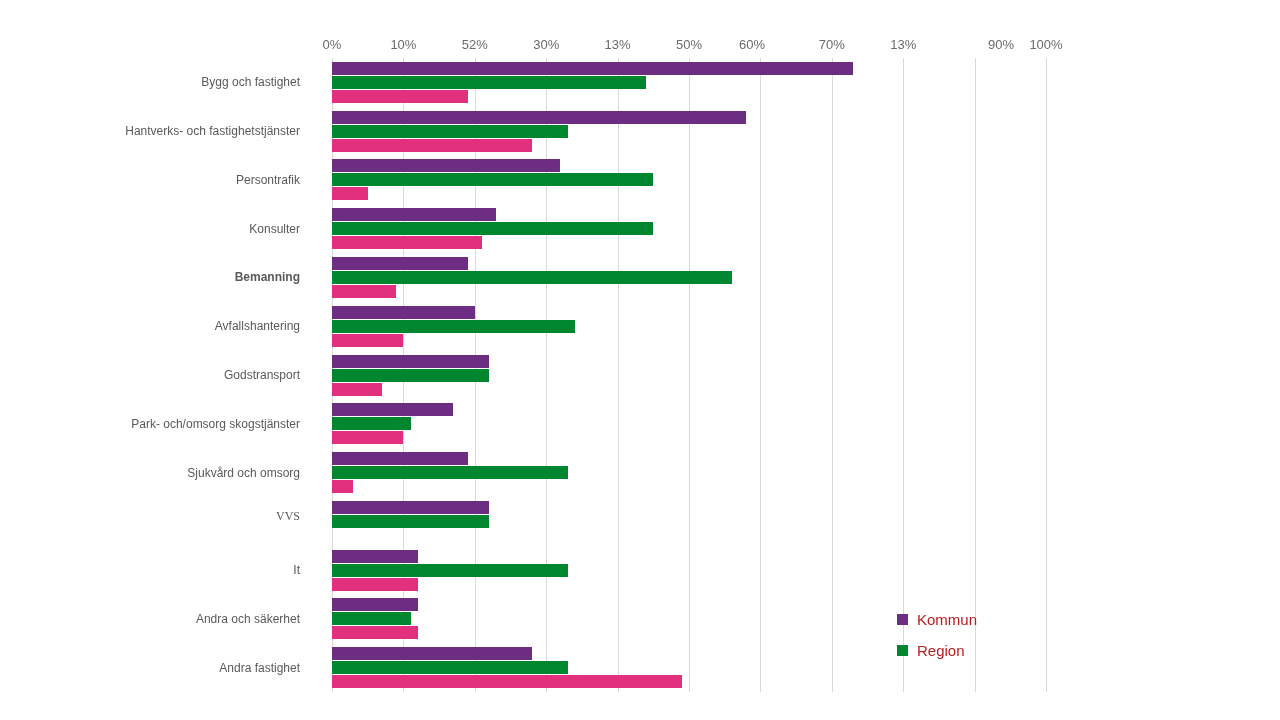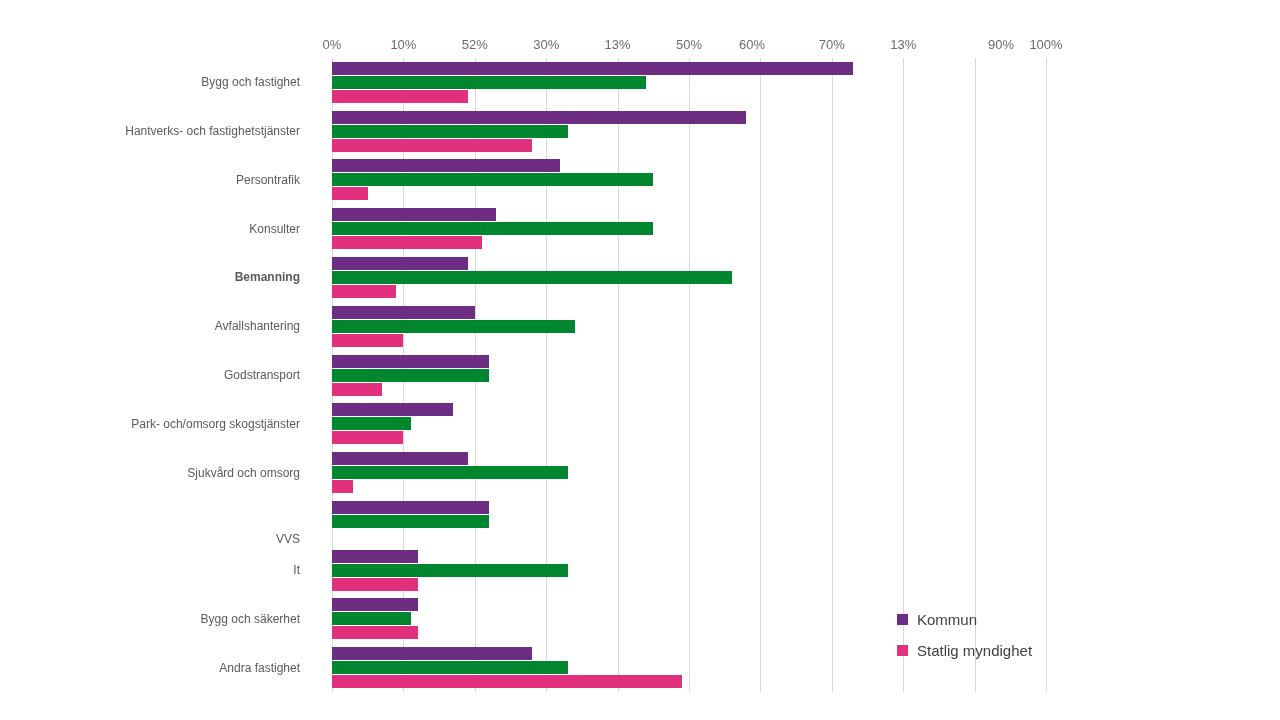--- a/index.html
+++ b/index.html
@@ -96,21 +96,21 @@
     position: absolute;
     left: 897px;
     top: 604px;
     width: 260px;
   }
   .legend-item {
     display: flex;
     align-items: center;
     height: 31px;
     font-size: 15px;
-    color: #404040;
+    color: #b91c1c;
   }
   .legend-swatch {
     width: 11px;
     height: 11px;
     margin-right: 9px;
     flex: 0 0 auto;
   }
   .legend-label { line-height: 1; white-space: nowrap; }
 </style>
 </head>
@@ -135,23 +135,23 @@
   <div class="cat-labels">
       <div class="cat-label" style="top: 24.3846px;">Bygg och fastighet</div>
       <div class="cat-label" style="top: 73.1538px;">Hantverks- och fastighetstjänster</div>
       <div class="cat-label" style="top: 121.923px;">Persontrafik</div>
       <div class="cat-label" style="top: 170.692px;">Konsulter</div>
       <div class="cat-label" style="top: 219.462px; font-weight: bold;">Bemanning</div>
       <div class="cat-label" style="top: 268px;">Avfallshantering</div>
       <div class="cat-label" style="top: 317px;">Godstransport</div>
       <div class="cat-label" style="top: 365.769px;">Park- och/omsorg skogstjänster</div>
       <div class="cat-label" style="top: 414.538px;">Sjukvård och omsorg</div>
-      <div class="cat-label" style="top: 481px;">VVS</div>
+      <div class="cat-label" style="top: 458px; font-family: Liberation Serif, serif;">VVS</div>
       <div class="cat-label" style="top: 512.077px;">It</div>
-      <div class="cat-label" style="top: 560.846px;">Bygg och säkerhet</div>
+      <div class="cat-label" style="top: 560.846px;">Andra och säkerhet</div>
       <div class="cat-label" style="top: 609.615px;">Andra fastighet</div>
     </div>
 
   <div class="plot">
     <div class="gridlines">
         <div class="gridline" style="left: 0px;"></div>
         <div class="gridline" style="left: 71.4px;"></div>
         <div class="gridline" style="left: 142.8px;"></div>
         <div class="gridline" style="left: 214.2px;"></div>
         <div class="gridline" style="left: 285.6px;"></div>
@@ -229,18 +229,18 @@
         </div>
       </div>
   </div>
 
   <div class="legend">
       <div class="legend-item">
         <span class="legend-swatch" style="background: rgb(108, 45, 130);"></span>
         <span class="legend-label">Kommun</span>
       </div>
       <div class="legend-item">
-        <span class="legend-swatch" style="background: rgb(226, 48, 127);"></span>
-        <span class="legend-label">Statlig myndighet</span>
+        <span class="legend-swatch" style="background: rgb(0, 134, 47);"></span>
+        <span class="legend-label">Region</span>
       </div>
     </div>
 
 </div>
 
 </body></html>

